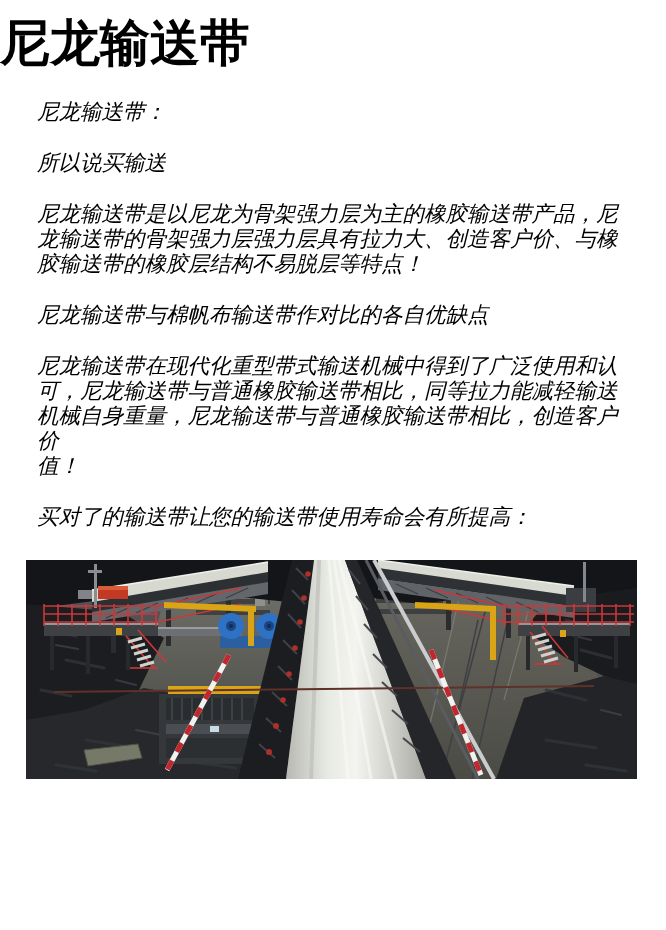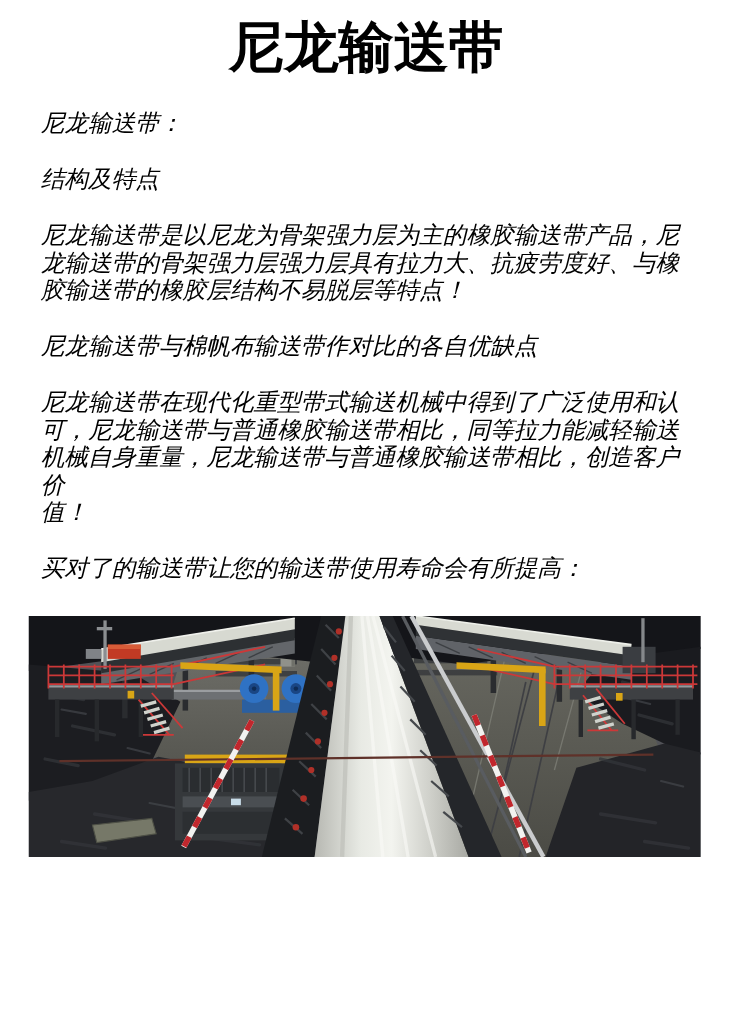--- a/index.html
+++ b/index.html
@@ -9,21 +9,21 @@
     color: #000000;
     font-family: "Liberation Sans", "DejaVu Sans", sans-serif;
     overflow: hidden;
   }
   .page { width: 666px; height: 930px; }
   h1.doc-title {
     margin: 14px 0 28px 0;
     font-size: 50px;
     line-height: 58px;
     font-weight: 700;
-    text-align: center;
+    text-align: left;
     letter-spacing: 0;
   }
   .content { padding: 0 37px; font-style: italic; }
   .content p {
     margin: 26px 0;
     font-size: 21.5px;
     line-height: 25px;
     white-space: pre-line;
     letter-spacing: 0;
   }
@@ -37,23 +37,23 @@
 </style>
 </head>
 <body>
 
 <div class="page">
 
   <h1 class="doc-title">尼龙输送带</h1>
 
   <div class="content">
     <p>尼龙输送带：</p>
-    <p>结构及特点</p>
+    <p>所以说买输送</p>
     <p>尼龙输送带是以尼龙为骨架强力层为主的橡胶输送带产品，尼
-龙输送带的骨架强力层强力层具有拉力大、抗疲劳度好、与橡
+龙输送带的骨架强力层强力层具有拉力大、创造客户价、与橡
 胶输送带的橡胶层结构不易脱层等特点！</p>
     <p>尼龙输送带与棉帆布输送带作对比的各自优缺点</p>
     <p>尼龙输送带在现代化重型带式输送机械中得到了广泛使用和认
 可，尼龙输送带与普通橡胶输送带相比，同等拉力能减轻输送
 机械自身重量，尼龙输送带与普通橡胶输送带相比，创造客户价
 值！</p>
     <p>买对了的输送带让您的输送带使用寿命会有所提高：</p>
   </div>
 
   <figure class="photo" role="img" aria-label="煤场双线带式输送机现场照片（尼龙输送带应用）">

